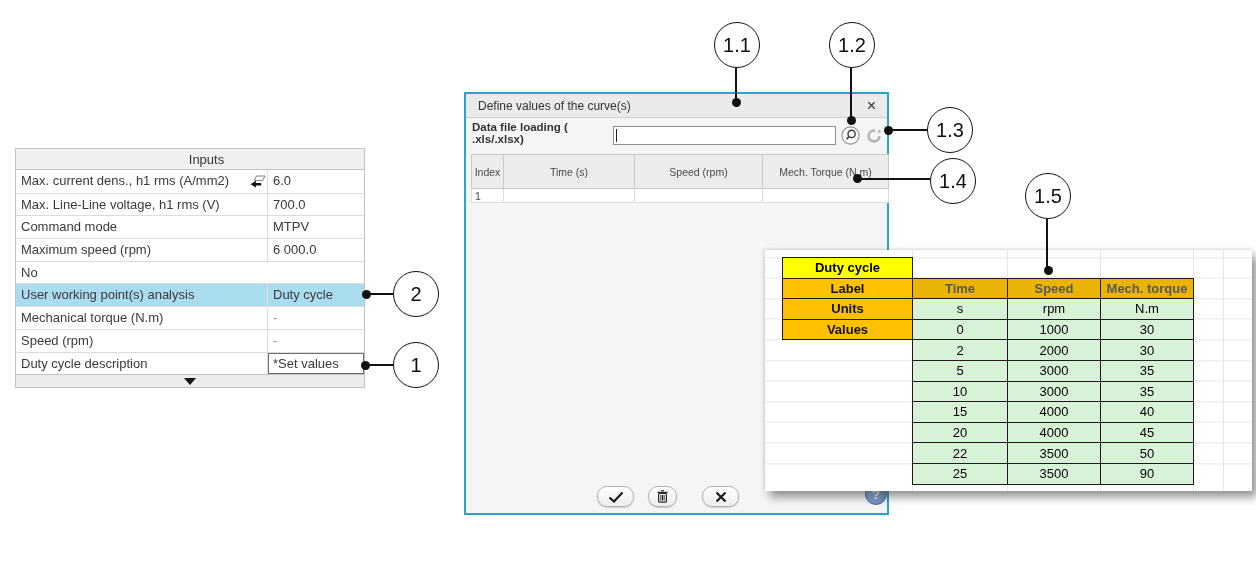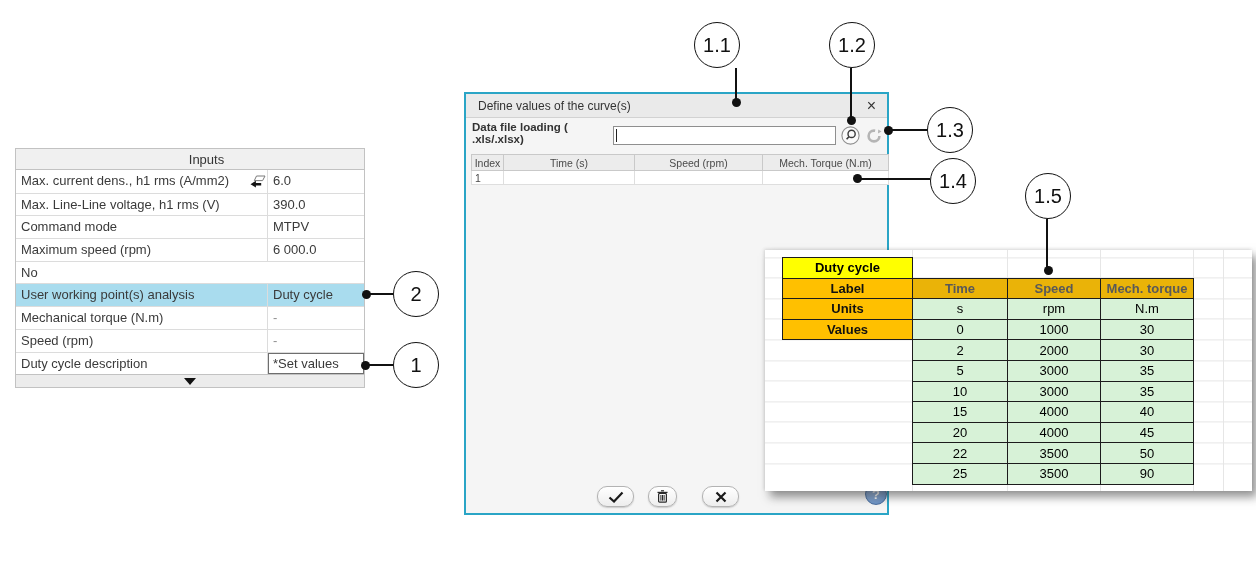--- a/index.html
+++ b/index.html
@@ -22,21 +22,21 @@
 
   
   .dialog{position:absolute;left:464px;top:92px;width:425px;height:423px;border:2px solid #2aa5c6;background:#f5f5f5;z-index:1;}
   .dlg-titlebar{height:24px;background:#eaeaea;border-bottom:1px solid #d2d2d2;display:flex;align-items:center;justify-content:space-between;padding:0 11px 0 12px;font-size:12px;color:#333;}
   .dlg-close{font-size:16px;line-height:1;color:#333;}
   .file-row{position:absolute;left:6px;top:29px;right:4px;height:22px;display:flex;align-items:flex-end;font-size:11.5px;color:#333;font-weight:bold;}
   .file-input{position:relative;margin-left:5px;width:247px;height:19px;background:#fff;border:1px solid #8f8f8f;}
   .file-caret{position:absolute;left:2px;top:2px;bottom:2px;width:1px;background:#222;}
   .round-btn{margin-left:5px;width:19px;height:19px;display:flex;align-items:center;justify-content:center;}
   .dlg-table{position:absolute;left:5px;top:60px;width:417px;border-collapse:collapse;table-layout:fixed;font-size:10.5px;color:#4a4a4a;}
-  .dlg-table th{height:16px;background:#ececec;border:1px solid #c9c9c9;font-weight:normal;text-align:center;overflow:hidden;}
+  .dlg-table th{height:34px;background:#ececec;border:1px solid #c9c9c9;font-weight:normal;text-align:center;overflow:hidden;}
   .dlg-table td{height:14px;background:#fff;border:1px solid #dedede;border-top:1px solid #c9c9c9;padding:0 0 0 3px;overflow:hidden;}
   .dlg-btn{position:absolute;top:392px;height:21px;border:1px solid #b3b3b3;border-radius:10px;background:linear-gradient(#ffffff,#ededed);box-shadow:0 1px 1.5px rgba(0,0,0,0.18);display:flex;align-items:center;justify-content:center;padding:0;}
   .help-btn{position:absolute;left:399px;top:389px;width:22px;height:22px;border-radius:50%;background:radial-gradient(circle at 35% 30%, #9cb8dd, #5d87bd);border:1px solid #4b6f9f;color:#fff;font-weight:bold;font-size:13px;display:flex;align-items:center;justify-content:center;}
 
   
   .sheet{position:absolute;left:765px;top:250px;width:487px;height:241px;background:#fff;z-index:3;box-shadow:5px 6px 9px rgba(40,40,40,0.5), -1px -1px 3px rgba(0,0,0,0.12);}
   .sheet::before{content:"";position:absolute;inset:0;background:repeating-linear-gradient(to bottom, transparent 0 19.6px, #e6e6e6 19.6px 20.6px);background-position:0 -12.6px;}
   .vline{position:absolute;top:0;bottom:0;width:1px;background:#e6e6e6;}
   .xl-table{position:absolute;left:17px;top:7px;border-collapse:collapse;table-layout:fixed;font-size:13px;z-index:2;}
   .xl-table tr{height:20.6px;}
@@ -62,21 +62,21 @@
     <div id="inputs-rows">
         <div class="irow">
           <div class="ilabel">Max. current dens., h1 rms (A/mm2)<svg class="param-icon" viewBox="0 0 16 13">
               <path d="M6.5 1 h8.5 l-2.4 4.6 h-8.3 z" fill="#ffffff" stroke="#7a7a7a" stroke-width="1"></path>
               <path d="M0.5 9.2 l5.4 -3.4 v2.1 h5.3 v2.6 h-5.3 v2.1 z" fill="#141414"></path>
             </svg></div>
           <div class="ivalue">6.0</div>
         </div>
         <div class="irow">
           <div class="ilabel">Max. Line-Line voltage, h1 rms (V)</div>
-          <div class="ivalue">390.0</div>
+          <div class="ivalue">700.0</div>
         </div>
         <div class="irow">
           <div class="ilabel">Command mode</div>
           <div class="ivalue">MTPV</div>
         </div>
         <div class="irow">
           <div class="ilabel">Maximum speed (rpm)</div>
           <div class="ivalue">6 000.0</div>
         </div>
         <div class="irow">
@@ -253,21 +253,21 @@
             <td class="c-plain"></td>
             <td class="c-green">25</td>
             <td class="c-green">3500</td>
             <td class="c-green">90</td>
           </tr>
         </tbody>
     </table>
   </div>
 
   <div id="callout-layer">
-      <div class="co" style="left: 694px; top: 22px;">1.1</div>
+      <div class="co" style="left: 714px; top: 22px;">1.1</div>
       <div class="cline" style="left: 735px; top: 68px; width: 2px; height: 34px;"></div>
       <div class="cdot" style="left: 731.5px; top: 97.5px;"></div>
       <div class="co" style="left: 829px; top: 22px;">1.2</div>
       <div class="cline" style="left: 850px; top: 68px; width: 2px; height: 52px;"></div>
       <div class="cdot" style="left: 846.5px; top: 115.5px;"></div>
       <div class="co" style="left: 927px; top: 107px;">1.3</div>
       <div class="cline" style="left: 888px; top: 129px; width: 39px; height: 2px;"></div>
       <div class="cdot" style="left: 883.5px; top: 125.5px;"></div>
       <div class="co" style="left: 930px; top: 158px;">1.4</div>
       <div class="cline" style="left: 857px; top: 178px; width: 73px; height: 2px;"></div>

